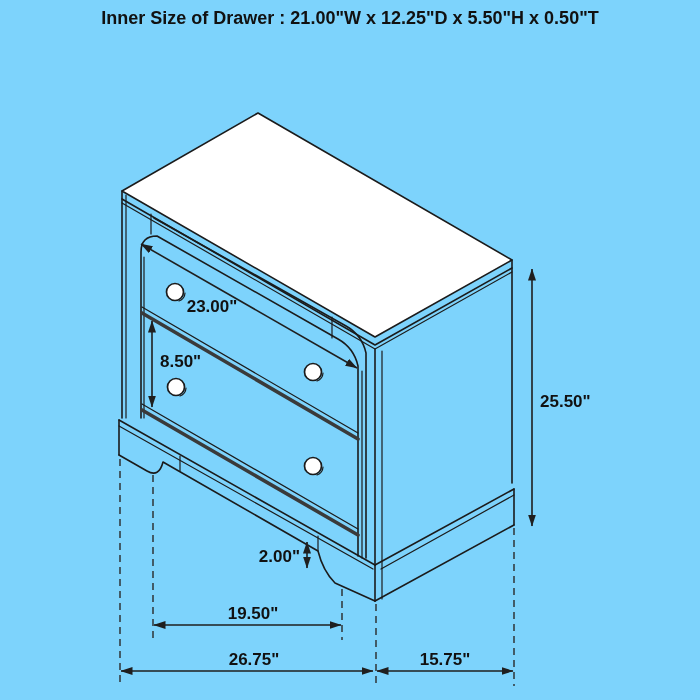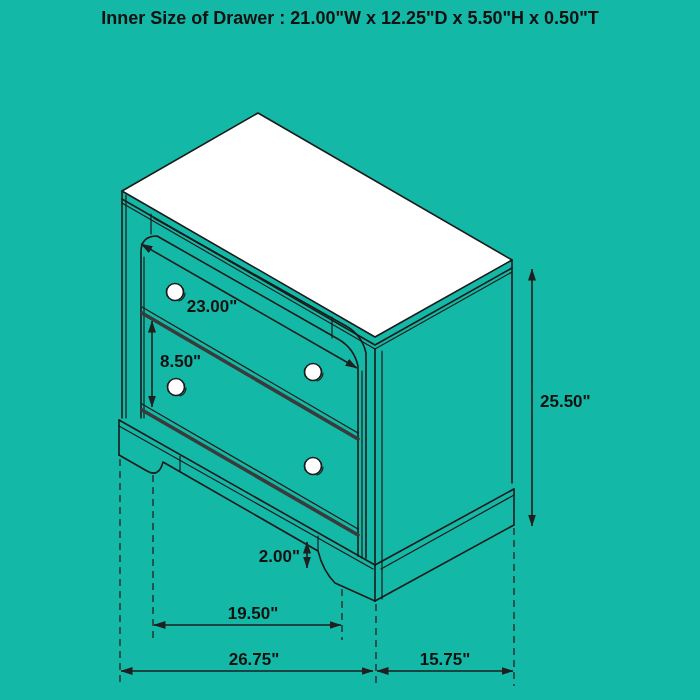--- a/index.html
+++ b/index.html
@@ -4,21 +4,21 @@
 <style>
   html, body {
     margin: 0;
     padding: 0;
     background: #ffffff;
   }
   #stage {
     position: relative;
     width: 700px;
     height: 700px;
-    background: #14b8a6;
+    background: #7dd3fc;
     font-family: "Liberation Sans", sans-serif;
     overflow: hidden;
   }
   #title {
     position: absolute;
     top: 8px;
     left: 0;
     width: 700px;
     text-align: center;
     font-size: 18px;

